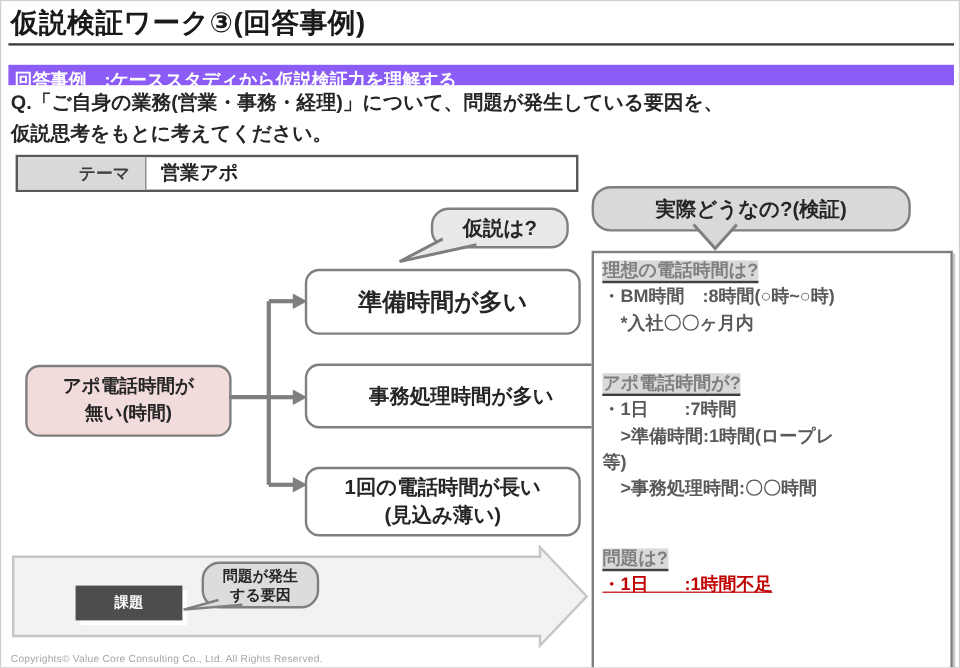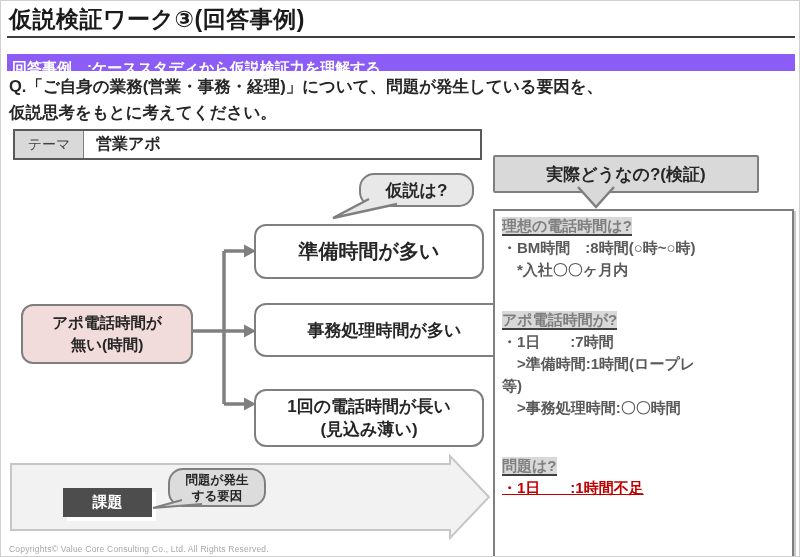--- a/index.html
+++ b/index.html
@@ -23,33 +23,33 @@
     left:8px;top:72px;width:780px;font-size:16.5px;font-weight:bold;
     color:#262626;line-height:26px;white-space:pre-line;
   }
   .theme-table{
     left:12px;top:128px;width:469px;height:31px;border:2px solid #595959;
     display:flex;background:#ffffff;
   }
   .theme-label{
     width:68px;background:#d9d9d9;border-right:1px solid #7f7f7f;
     display:flex;align-items:center;justify-content:center;
-    font-size:14px;font-weight:normal;color:#404040;
+    font-size:14px;font-weight:bold;color:#404040;padding-left:38px;
   }
   .theme-value{
     flex:1;display:flex;align-items:center;padding-left:12px;
     font-size:16px;font-weight:bold;color:#262626;
   }
   .bubble{
     border:2.5px solid #7f7f7f;border-radius:15px;display:flex;
     align-items:center;justify-content:center;font-weight:bold;color:#262626;
     text-align:center;z-index:1;
   }
   .bubble-hypothesis{left:358px;top:172px;width:115px;height:34px;background:#e8e8e8;font-size:17px;}
-  .bubble-verify{left:492px;top:154px;width:266px;height:38px;background:#d9d9d9;font-size:17px;border-radius:2px;}
+  .bubble-verify{left:492px;top:154px;width:266px;height:38px;background:#d9d9d9;font-size:17px;border-radius:16px;}
   .bubble-factor{left:167px;top:467px;width:98px;height:39px;background:#dcdcdc;font-size:12.5px;line-height:16px;white-space:pre-line;z-index:2;}
   .node{
     border:2.5px solid #7f7f7f;border-radius:12px;display:flex;
     align-items:center;justify-content:center;text-align:center;
     font-weight:bold;color:#262626;white-space:pre-line;z-index:1;
   }
   .node-cause{left:20px;top:303px;width:172px;height:60px;background:#f2dcdb;font-size:15.5px;line-height:22px;}
   .node-h1{left:253px;top:223px;width:230px;height:55px;background:#ffffff;font-size:20px;}
   .node-h2{left:253px;top:302px;width:261px;height:54px;background:#ffffff;font-size:17px;}
   .node-h3{left:253px;top:388px;width:230px;height:58px;background:#ffffff;font-size:17px;line-height:23px;}
@@ -57,21 +57,21 @@
     left:492px;top:208px;width:301px;height:413px;background:#ffffff;
     border:2px solid #7f7f7f;box-shadow:2px 2px 0 #c9c9c9;
     padding:4px 7px;z-index:1;
   }
   .p-line{font-size:15px;font-weight:bold;color:#595959;line-height:22px;white-space:pre-wrap;}
   .p-head{display:inline;background:#d9d9d9;color:#7f7f7f;border-bottom:2px solid #404040;}
   .p-red{color:#c00000;text-decoration:underline;}
   .spacer28{height:28px;} .spacer36{height:36px;}
   .kadai-box{
     left:62px;top:487px;width:89px;height:29px;background:#4d4d4d;
-    color:#ffffff;font-size:15px;font-weight:bold;display:flex;
+    color:#ffffff;font-size:12px;font-weight:bold;display:flex;
     align-items:center;justify-content:center;box-shadow:4px 4px 0 #ffffff;z-index:1;
   }
   .copyright{left:8px;top:543px;font-size:8.5px;color:#a6a6a6;letter-spacing:0.2px;}
   svg.layer{position:absolute;left:0;top:0;pointer-events:none;}
   #bg-layer{z-index:0;} #fg-layer{z-index:3;}
 </style>
 </head>
 <body>
 
 <div class="slide">

